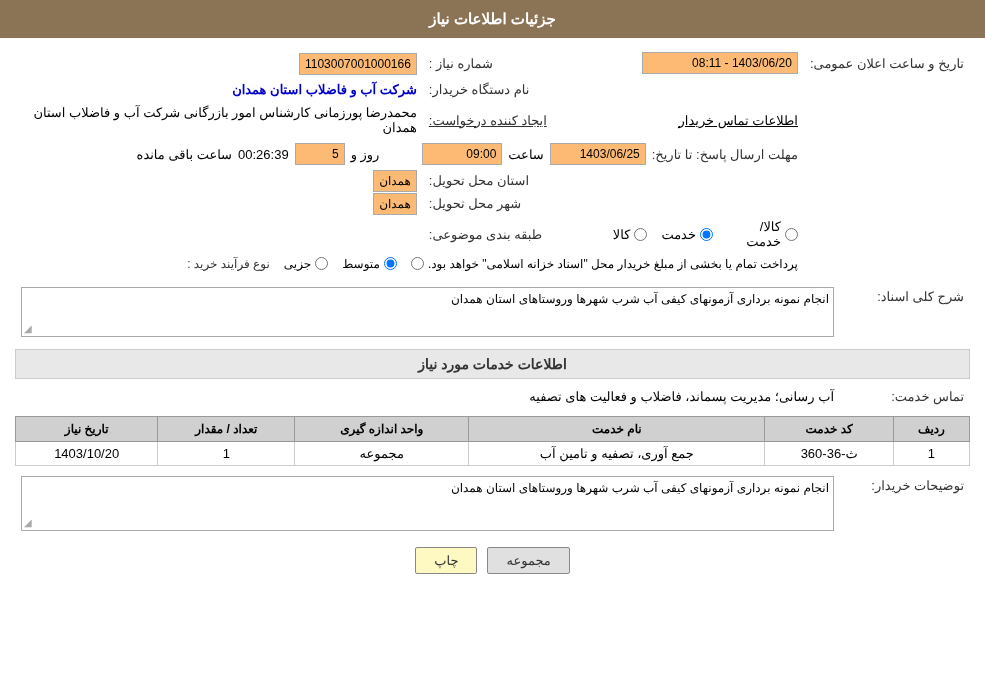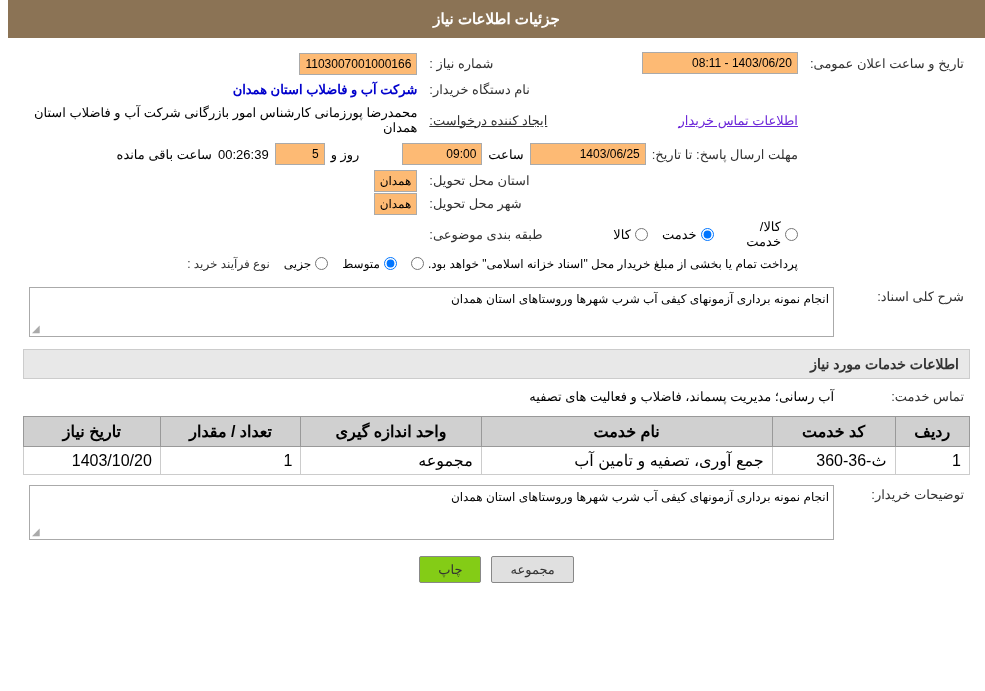--- a/index.html
+++ b/index.html
@@ -7,21 +7,20 @@
       font-family: Tahoma, Arial, sans-serif;
       font-size: 13px;
       background: #f0f0f0;
       direction: rtl;
     }
     .page-wrapper {
       width: 985px;
       min-height: 691px;
       background: #fff;
       margin: 0 auto;
-      padding-left: 8px;
     }
     .header-bar {
       background: #8B7355;
       color: #fff;
       text-align: center;
       padding: 10px 0;
       font-size: 15px;
       font-weight: bold;
     }
     .main-content {
@@ -49,44 +48,45 @@
     .input-field {
       border: 1px solid #aaa;
       background: #fdba74;
       padding: 3px 5px;
       font-size: 12px;
       font-family: Tahoma, Arial, sans-serif;
       direction: rtl;
     }
     .input-field.wide { width: 220px; }
     .input-field.medium { width: 156px; }
-    .input-field.small { width: 116px; }
+    .input-field.small { width: 96px; }
     .input-field.xsmall { width: 80px; margin-left: 37px; }
     .highlighted-blue {
       color: #00c;
       font-weight: bold;
     }
     .link-blue {
-      color: #6d28d9;
+      color: #000000;
       text-decoration: underline;
       cursor: pointer;
     }
     .row-flex {
       display: flex;
       align-items: center;
       gap: 6px;
     }
     .section-title {
       background: #e8e8e8;
       border: 1px solid #ccc;
       padding: 6px 10px;
       font-weight: bold;
       font-size: 14px;
       margin: 8px 0 6px 0;
       color: #333;
+      text-align: center;
     }
     .radio-group {
       display: flex;
       gap: 14px;
       align-items: center;
       direction: rtl;
     }
     .radio-label {
       display: flex;
       align-items: center;
@@ -107,39 +107,39 @@
     .services-table {
       width: 100%;
       border-collapse: collapse;
       margin: 6px 0;
     }
     .services-table th {
       background: #d0d0d0;
       border: 1px solid #999;
       padding: 5px 8px;
       text-align: center;
-      font-size: 16px;
+      font-size: 12px;
     }
     .services-table td {
       border: 1px solid #ccc;
       padding: 4px 8px;
-      text-align: right;
-      font-size: 16px;
+      text-align: center;
+      font-size: 13px;
     }
     .services-table tr:nth-child(even) td { background: #f9f9f9; }
     .btn {
       padding: 5px 18px;
       border: 1px solid #888;
       cursor: pointer;
       font-family: Tahoma, Arial, sans-serif;
       font-size: 13px;
       border-radius: 2px;
     }
     .btn-print {
-      background: #84cc16;
+      background: #fef9c3;
       color: #333;
     }
     .btn-back {
       background: #e0e0e0;
       color: #333;
     }
     .buttons-row {
       display: flex;
       justify-content: center;
       gap: 10px;

